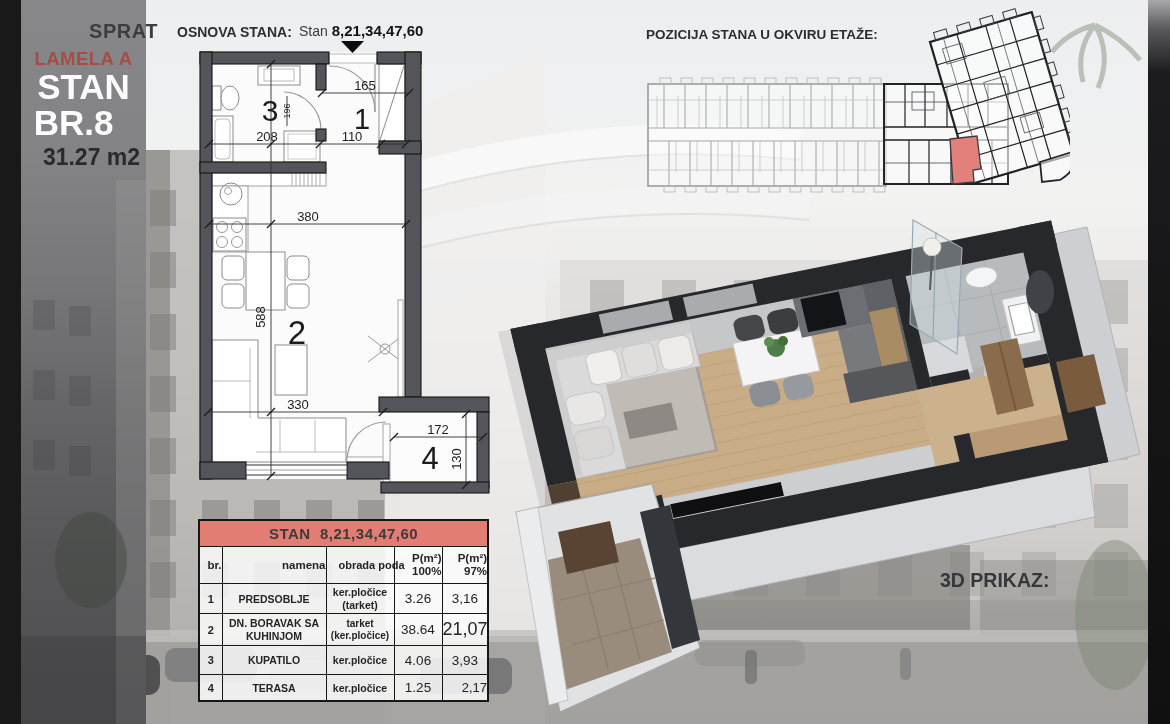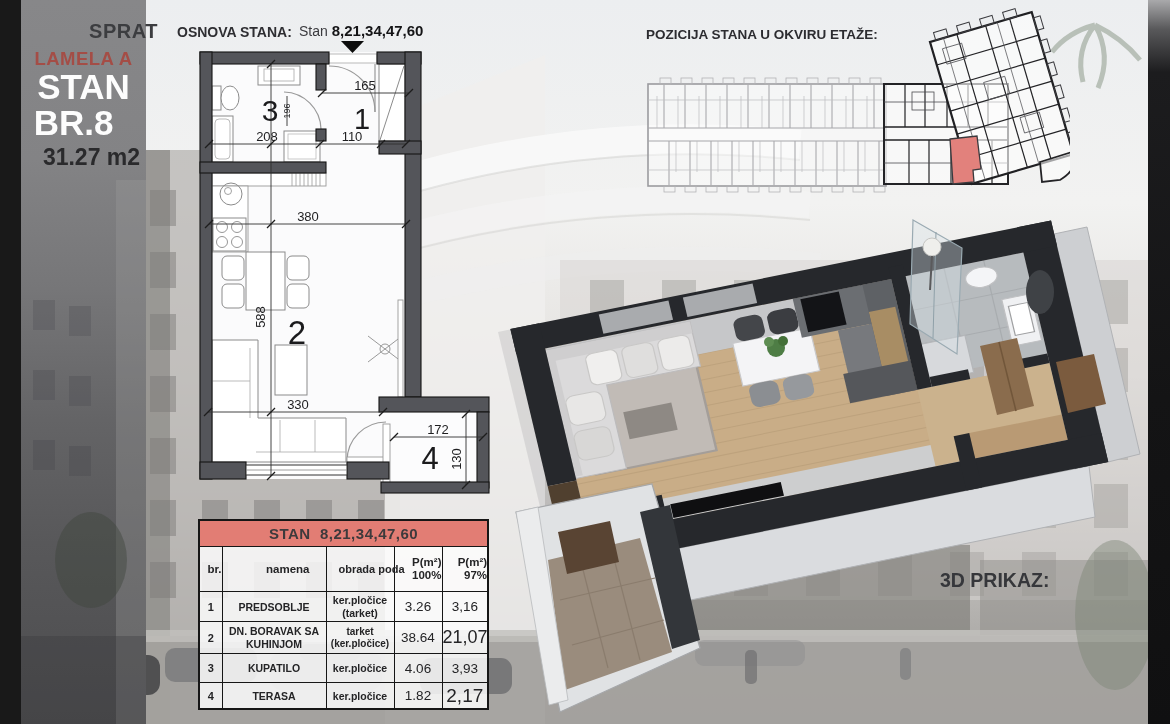--- a/index.html
+++ b/index.html
@@ -610,21 +610,21 @@
           <col style="width:46px">
         </colgroup>
 
   <tbody>
           <tr>
             <td colspan="5" style="border:1.5px solid #161616;background:#e27d74;height:25px;text-align:center;font-size:15px;font-weight:bold;color:#3d3a3c;letter-spacing:0.5px;padding:0;">STAN&nbsp; 8,21,34,47,60</td>
           </tr>
 
   <tr style="font-size:11.5px;font-weight:bold;text-align:right;">
     <td style="border:1.2px solid #161616;width:23px;padding:0;">br.</td>
-    <td style="border:1.2px solid #161616;width:102px;padding:16px;">namena</td>
+    <td style="border:1.2px solid #161616;width:102px;padding:0;">namena</td>
     <td style="border:1.2px solid #161616;width:66px;padding:12px;font-size:11px;white-space:nowrap;">obrada poda</td>
     <td style="border:1.2px solid #161616;width:48px;padding:0;line-height:1.1;">P(m²)<br>100%</td>
     <td style="border:1.2px solid #161616;width:46px;padding:0;line-height:1.1;">P(m²)<br>97%</td>
   </tr>
 
   <tr style="text-align:center;">
     <td style="border:1.2px solid #161616;height:29px;font-size:11px;font-weight:bold;padding:0;">1</td>
     <td style="border:1.2px solid #161616;font-size:10.5px;font-weight:bold;padding:0;">PREDSOBLJE</td>
     <td style="border:1.2px solid #161616;font-size:10.5px;font-weight:bold;line-height:1.15;padding:0;">ker.pločice<br>(tarket)</td>
     <td style="border:1.2px solid #161616;font-size:13.5px;padding:0;margin-top:32px;">3.26</td>
@@ -644,21 +644,21 @@
     <td style="border:1.2px solid #161616;font-size:10.5px;font-weight:bold;padding:0;">KUPATILO</td>
     <td style="border:1.2px solid #161616;font-size:10.5px;font-weight:bold;padding:0;">ker.pločice</td>
     <td style="border:1.2px solid #161616;font-size:13.5px;padding:0;">4.06</td>
     <td style="border:1.2px solid #161616;font-size:13.5px;padding:0;">3,93</td>
   </tr>
 
   <tr style="text-align:center;">
     <td style="border:1.2px solid #161616;height:25px;font-size:11px;font-weight:bold;padding:0;">4</td>
     <td style="border:1.2px solid #161616;font-size:10.5px;font-weight:bold;padding:0;">TERASA</td>
     <td style="border:1.2px solid #161616;font-size:10.5px;font-weight:bold;padding:0;">ker.pločice</td>
-    <td style="border:1.2px solid #161616;font-size:13.5px;padding:0;">1.82</td>
-    <td style="border:1.2px solid #161616;font-size:19px;padding:0;">2,17</td>
+    <td style="border:1.2px solid #161616;font-size:13.5px;padding:0;">1.25</td>
+    <td style="border:1.2px solid #161616;font-size:13px;padding:0;text-align:right;">2,17</td>
   </tr>
 
 </tbody>
       </table>
 </div>
 
 </div>
 
 </body></html>

